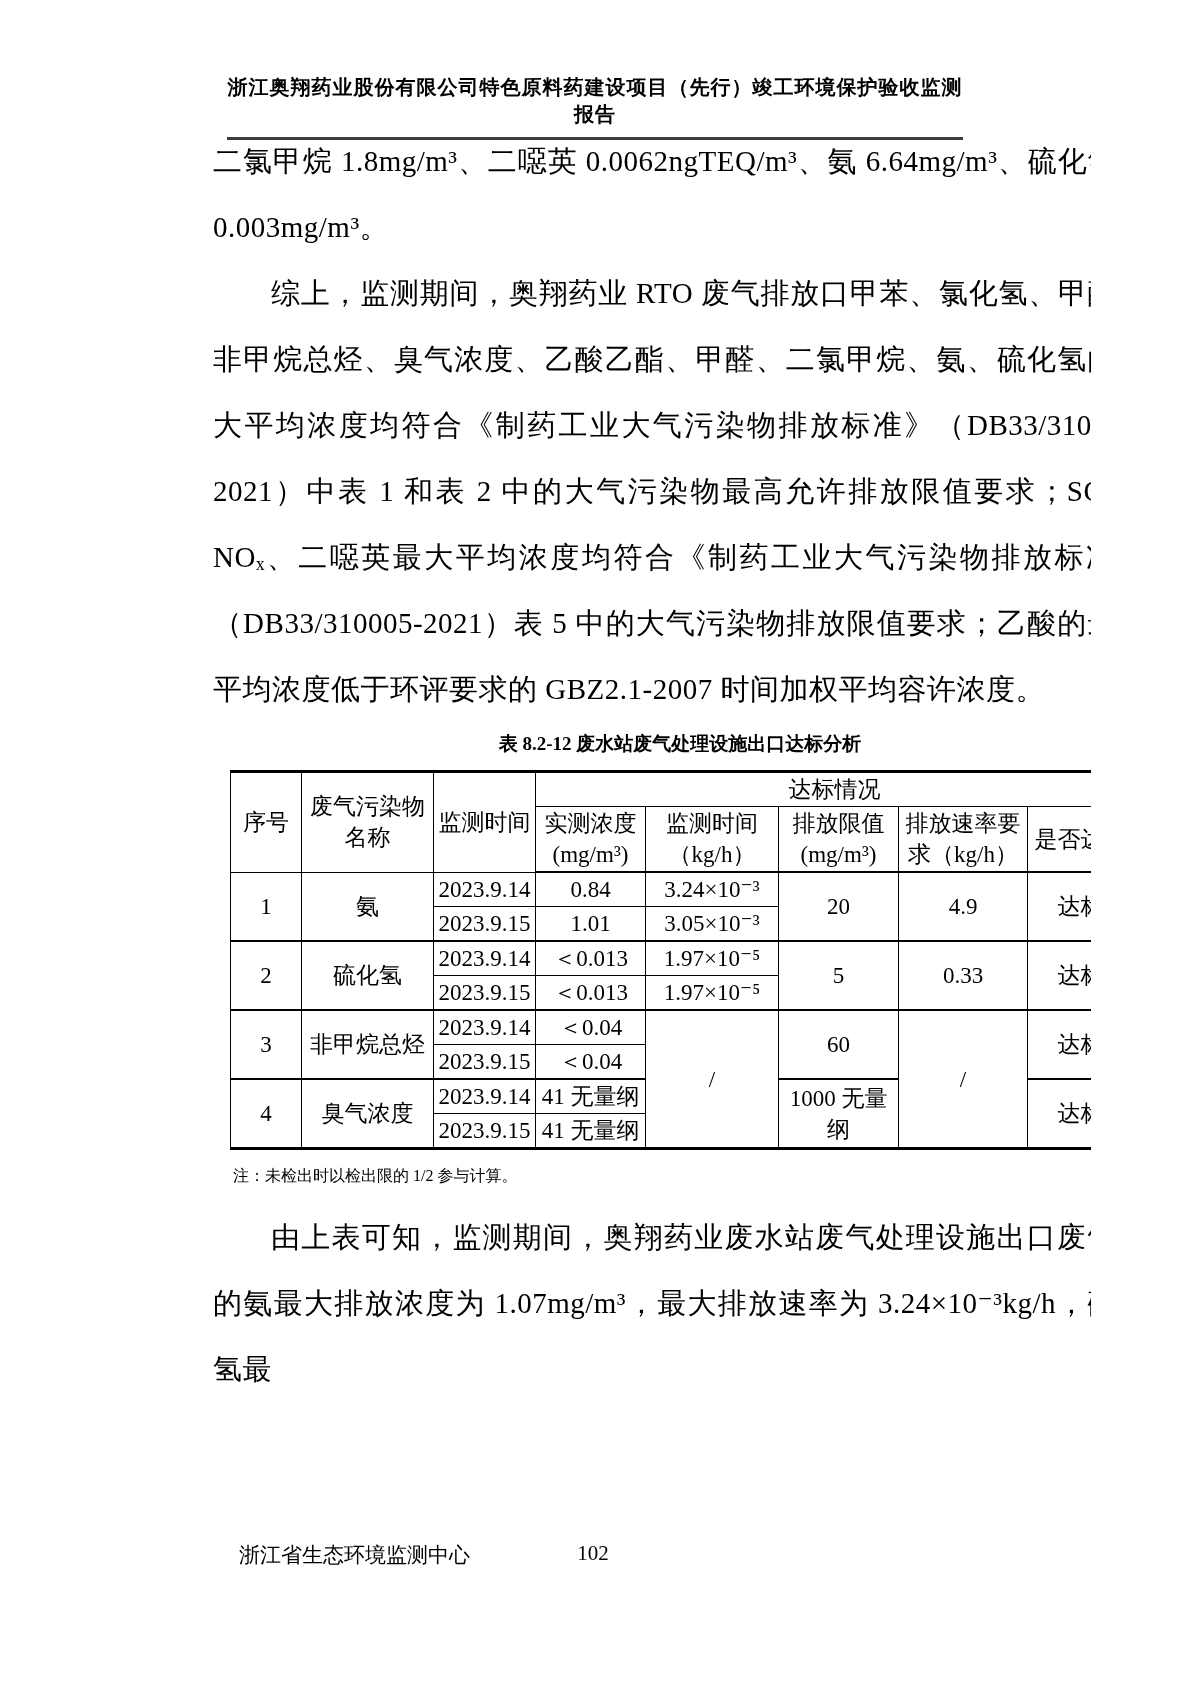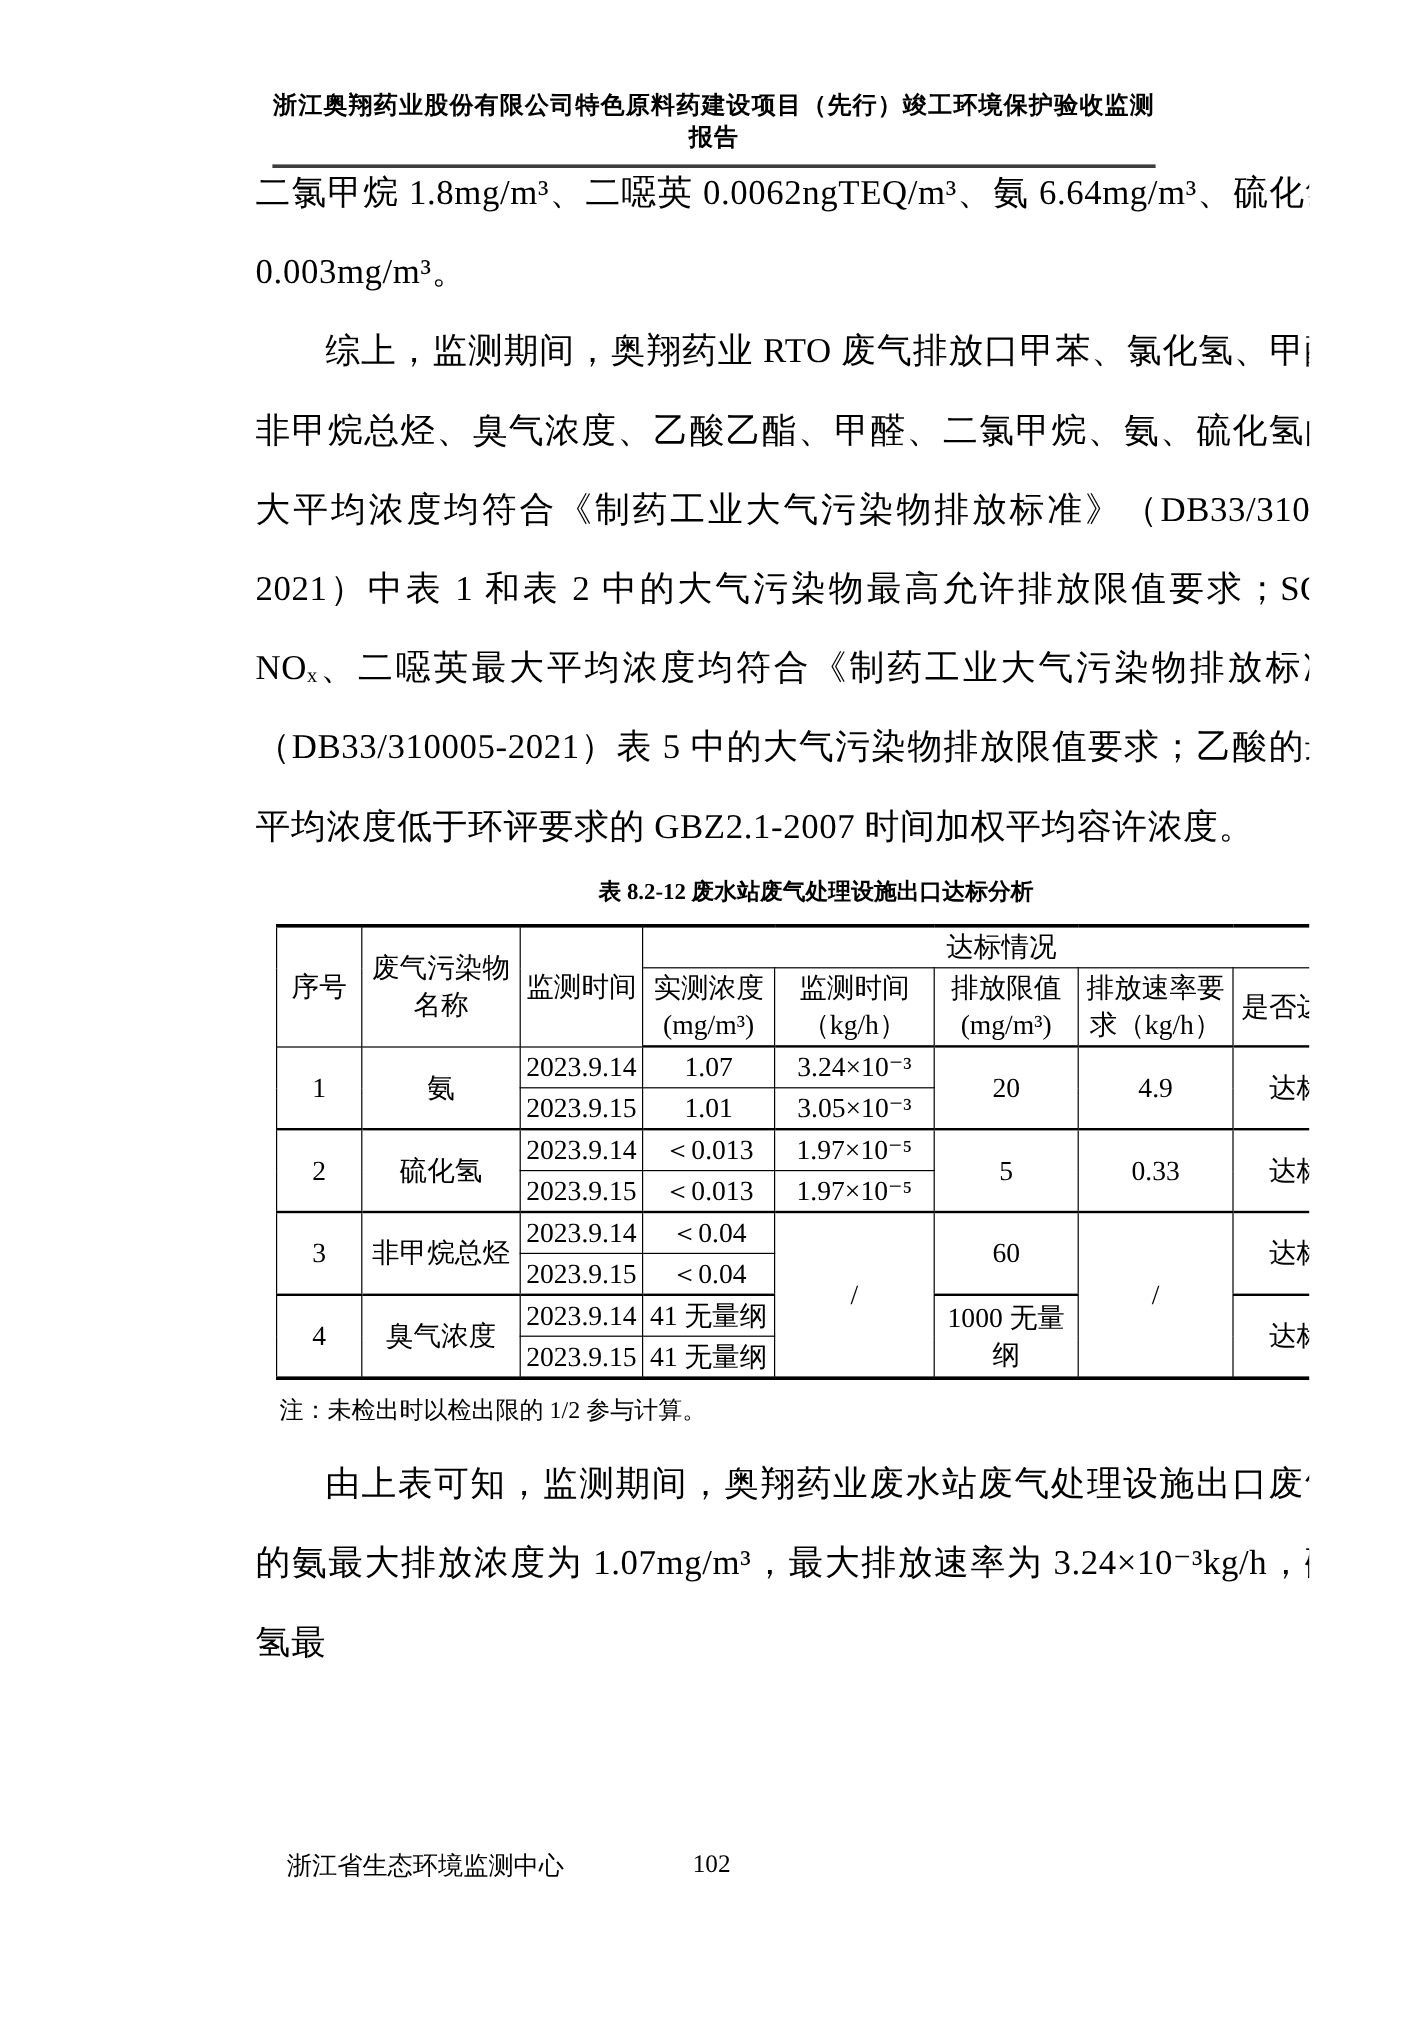--- a/index.html
+++ b/index.html
@@ -43,21 +43,21 @@
     text-align:center; vertical-align:middle;
     font-weight:normal;
     padding:1px 2px; line-height:31px;
   }
   .data-table tr.h1 { height:32px; }
   .data-table tr.h2 { height:64px; }
   .data-table tr.dr { height:34px; }
   .data-table tr.group-start td { border-top:2px solid #000; }
   .data-table thead tr.h2 th { border-bottom:2px solid #000; }
   .nowrap { white-space:nowrap; }
-  .table-note { font-size:20px; line-height:28px; margin:12px 0 0 20px; }
+  .table-note { font-size:16px; line-height:28px; margin:12px 0 0 20px; }
   .after-table { margin-top:14px; }
   .footer { position:absolute; top:1541px; left:128px; right:132px; height:30px; font-size:21px; }
   .footer-org { position:absolute; left:12px; top:0; }
   .footer-page { position:absolute; left:50%; transform:translateX(-50%); top:0; }
 </style>
 </head>
 <body>
 
 <div class="page">
 
@@ -95,21 +95,21 @@
           <th>排放限值 (mg/m³)</th>
           <th>排放速率要求（kg/h）</th>
           <th>是否达标</th>
         </tr>
       </thead>
       <tbody>
         <tr class="dr">
           <td rowspan="2">1</td>
           <td rowspan="2">氨</td>
           <td class="nowrap">2023.9.14</td>
-          <td>1.07</td>
+          <td>0.84</td>
           <td class="nowrap">3.24×10⁻³</td>
           <td rowspan="2">20</td>
           <td rowspan="2">4.9</td>
           <td rowspan="2">达标</td>
         </tr>
         <tr class="dr">
           <td class="nowrap">2023.9.15</td>
           <td>1.01</td>
           <td class="nowrap">3.05×10⁻³</td>
         </tr>

